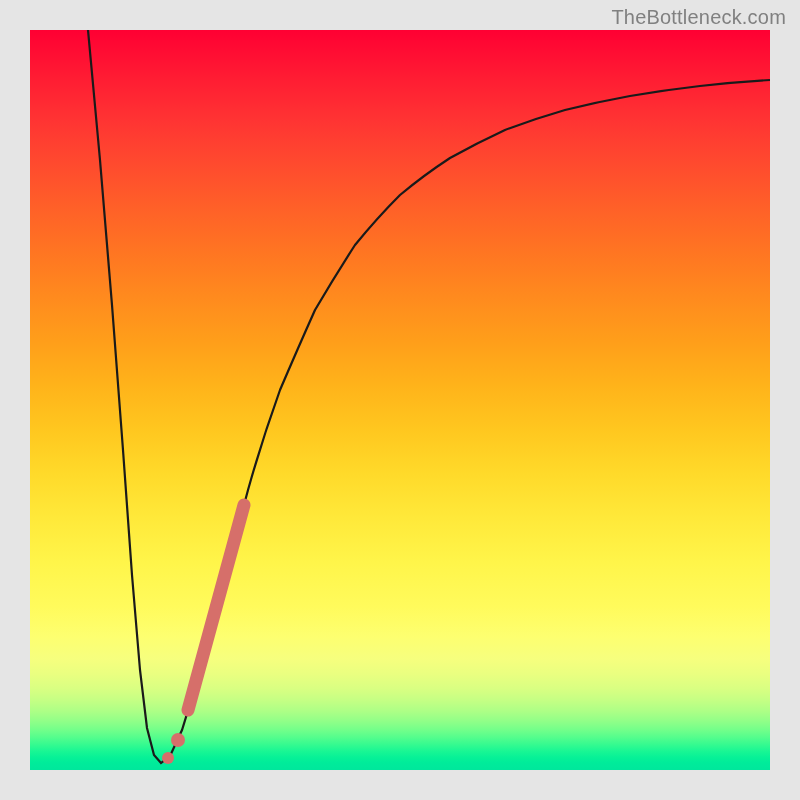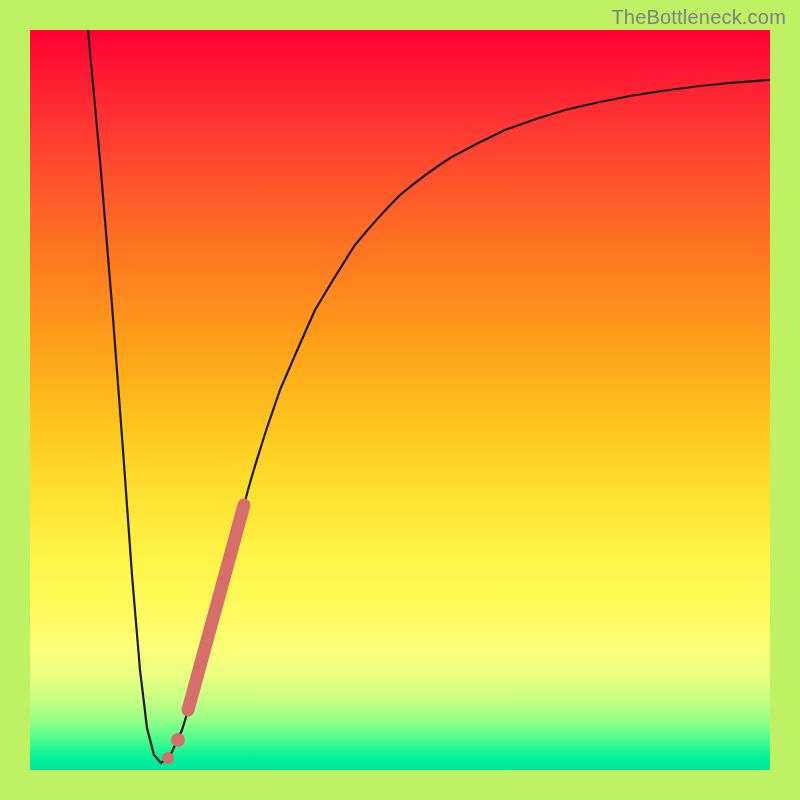--- a/index.html
+++ b/index.html
@@ -8,21 +8,21 @@
     width: 800px;
     height: 800px;
     overflow: hidden;
     background: #000;
     font-family: Arial, Helvetica, sans-serif;
   }
   .frame {
     position: relative;
     width: 800px;
     height: 800px;
-    background: #bef264;
+    background: #e5e5e5;
     text-decoration: underline;
   }
   .plot {
     position: absolute;
     left: 30px;
     top: 30px;
     width: 740px;
     height: 740px;
     overflow: hidden;
   }

